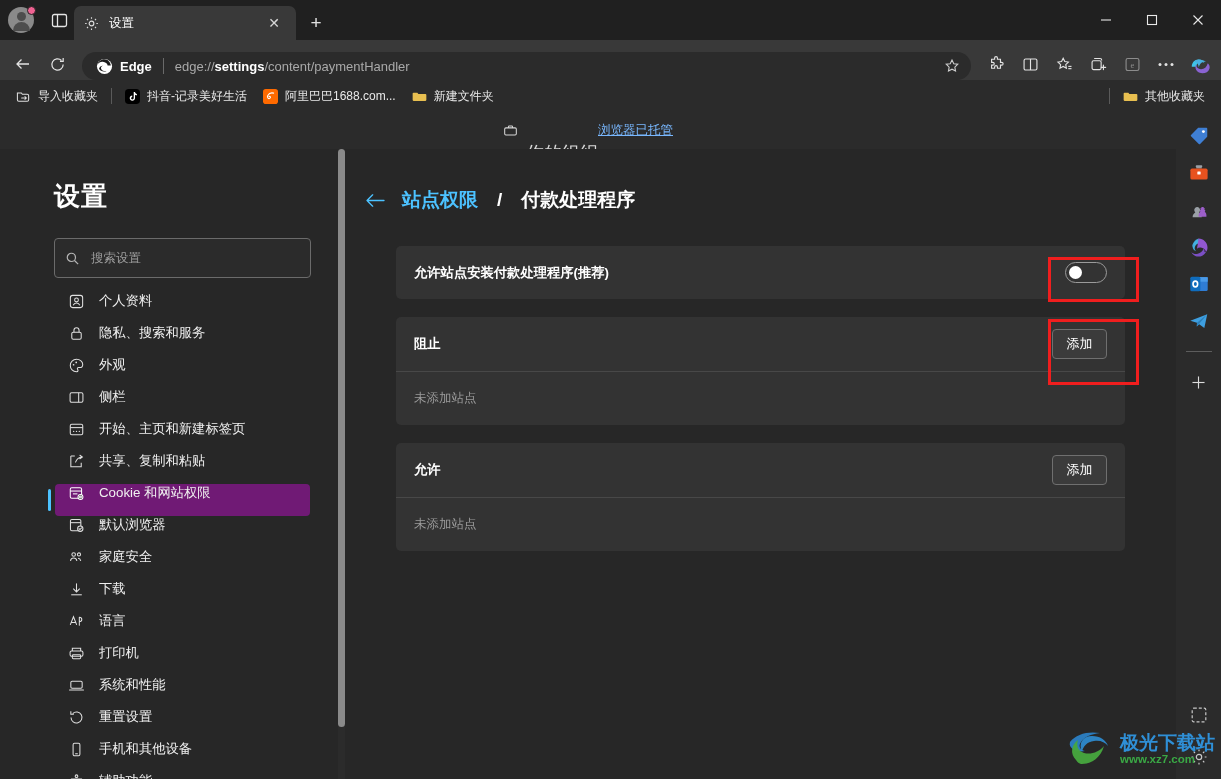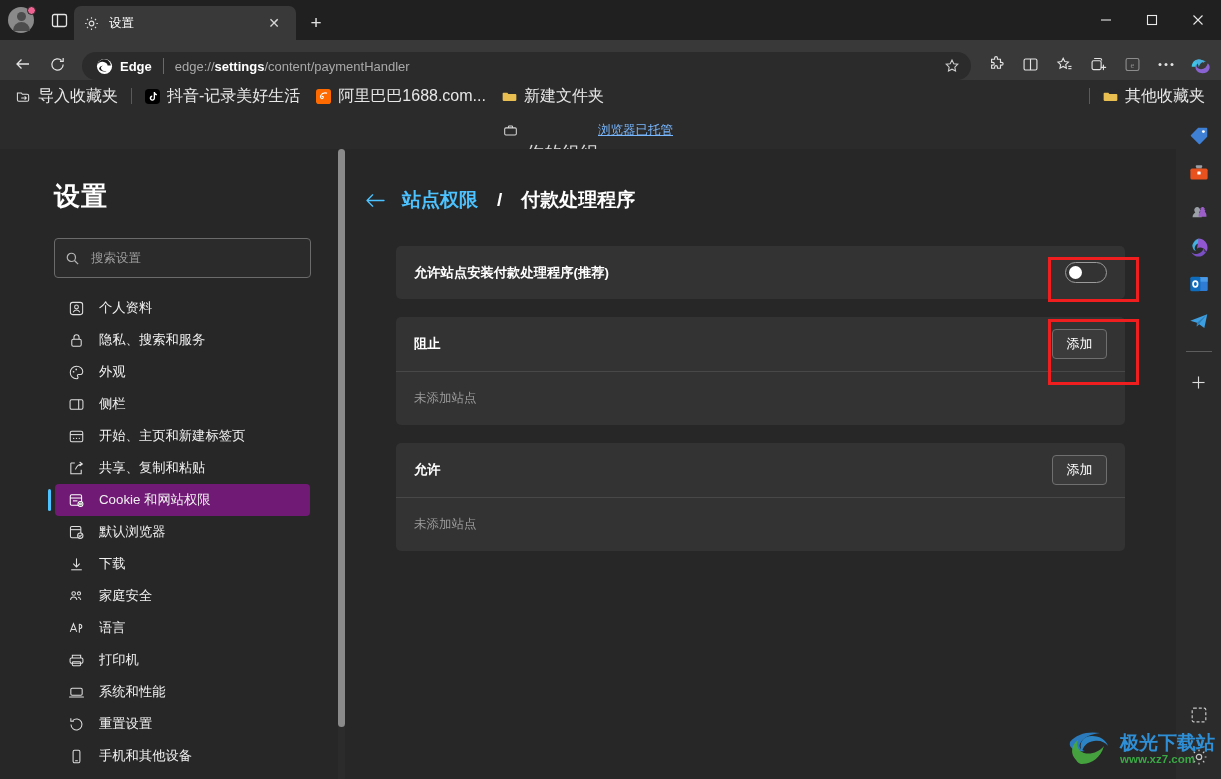--- a/index.html
+++ b/index.html
@@ -74,21 +74,21 @@
     width: 30px; height: 30px; display: flex; align-items: center; justify-content: center;
     flex: none; margin-left: 2px;
   }
 
   
   .bookmarks {
     position: absolute; left: 0; top: 80px; width: 1221px; height: 32px;
     background: #2b2b2b; display: flex; align-items: center; padding: 0 8px;
   }
   .bm { display: flex; align-items: center; gap: 7px; padding: 3px 8px; border-radius: 4px; flex: none; }
-  .bm-label { font-size: 16px; color: #e8e8e8; white-space: nowrap; }
+  .bm-label { font-size: 12px; color: #e8e8e8; white-space: nowrap; }
   .bm-sep { width: 1px; height: 16px; background: #5a5a5a; margin: 0 5px; flex: none; }
   .bm-spacer { flex: 1; }
 
   
   .managed {
     position: absolute; left: 0; top: 112px; width: 1176px; height: 37px;
     background: #2b2b2b; display: flex; align-items: center; justify-content: center; gap: 8px;
   }
   .managed-txt { font-size: 18px; color: #d8d8d8; margin-top: 44px; }
   .managed-link { font-size: 12.5px; color: #79b8ff; text-decoration: underline; }
@@ -110,21 +110,21 @@
     background: #2b2b2b; border: 1px solid #6b6b6b; border-radius: 4px;
     display: flex; align-items: center; gap: 11px; padding: 0 10px;
   }
   .search-input {
     background: transparent; border: none; outline: none; flex: 1;
     font-size: 12.5px; color: #e6e6e6; font-family: inherit;
   }
   .search-input::placeholder { color: #9d9d9d; }
   .navlist { margin-top: 14px; }
   .navitem {
-    position: relative; display: flex; align-items: center; gap: 14px;
+    position: relative; display: flex; align-items: flex-start; gap: 14px;
     height: 32px; margin: 0 35px 0 55px; padding-left: 12px; border-radius: 4px;
   }
   .navitem .nv-icon { width: 18px; height: 18px; display: flex; align-items: center; justify-content: center; color: #e0e0e0; flex: none; }
   .navitem .nv-label { font-size: 13.3px; color: #f0f0f0; white-space: nowrap; }
   .navitem.sel { background: #701a75; }
   .navitem.sel::before {
     content: ''; position: absolute; left: -7px; top: 5px;
     width: 3px; height: 22px; background: #4cc2ff; border-radius: 2px;
   }
   .nav-scrollbar {
@@ -491,37 +491,37 @@
               <circle cx="13" cy="12.4" r="2.8" fill="#272727"></circle>
               <path d="M11.7 12.4l.9.9 1.8-1.8" stroke-linecap="round"></path>
             </svg>
           </span>
           <span class="nv-label">默认浏览器</span>
         </div>
 
         <div class="navitem">
           <span class="nv-icon">
             <svg width="17" height="17" viewBox="0 0 18 18" fill="none" stroke="#e0e0e0" stroke-width="1.1">
-              <path d="M9 2.8v8.4M5.8 8.4L9 11.6l3.2-3.2" stroke-linecap="round"></path>
-              <line x1="3.4" y1="14.6" x2="14.6" y2="14.6"></line>
-            </svg>
-          </span>
-          <span class="nv-label">下载</span>
-        </div>
-
-        <div class="navitem">
-          <span class="nv-icon">
-            <svg width="17" height="17" viewBox="0 0 18 18" fill="none" stroke="#e0e0e0" stroke-width="1.1">
               <circle cx="6" cy="5.8" r="1.9"></circle>
                 <circle cx="11.6" cy="5.8" r="1.7"></circle>
               <path d="M2.6 12.6c.4-2 1.8-3 3.4-3s3 1 3.4 3"></path>
               <path d="M10.6 9.8c1.4.1 2.5 1.1 2.9 2.8"></path>
             </svg>
           </span>
           <span class="nv-label">家庭安全</span>
+        </div>
+
+        <div class="navitem">
+          <span class="nv-icon">
+            <svg width="17" height="17" viewBox="0 0 18 18" fill="none" stroke="#e0e0e0" stroke-width="1.1">
+              <path d="M9 2.8v8.4M5.8 8.4L9 11.6l3.2-3.2" stroke-linecap="round"></path>
+              <line x1="3.4" y1="14.6" x2="14.6" y2="14.6"></line>
+            </svg>
+          </span>
+          <span class="nv-label">下载</span>
         </div>
 
         <div class="navitem">
           <span class="nv-icon">
             <svg width="17" height="17" viewBox="0 0 18 18" fill="none" stroke="#e0e0e0" stroke-width="1.1">
               <path d="M2.4 12.6L5.8 4l3.4 8.6M3.6 10h4.4"></path>
               <path d="M12 4.6v8.4M12 4.6c1.6 0 2.6.9 2.6 2.2S13.6 9 12 9" stroke-linecap="round"></path>
             </svg>
           </span>
           <span class="nv-label">语言</span>

